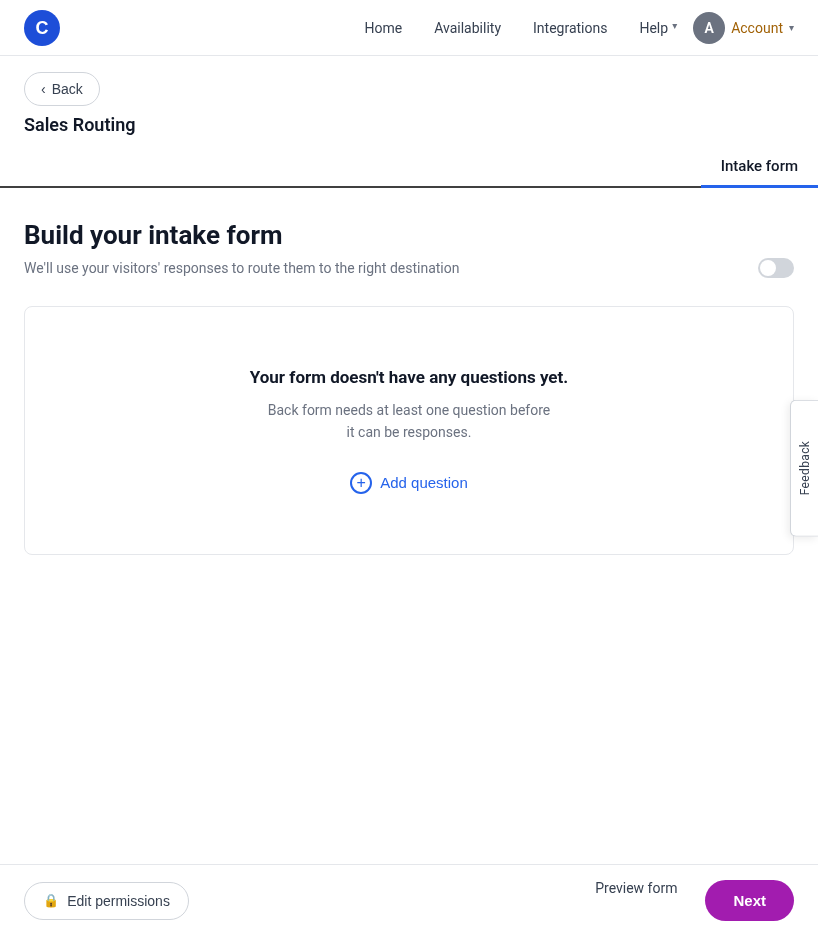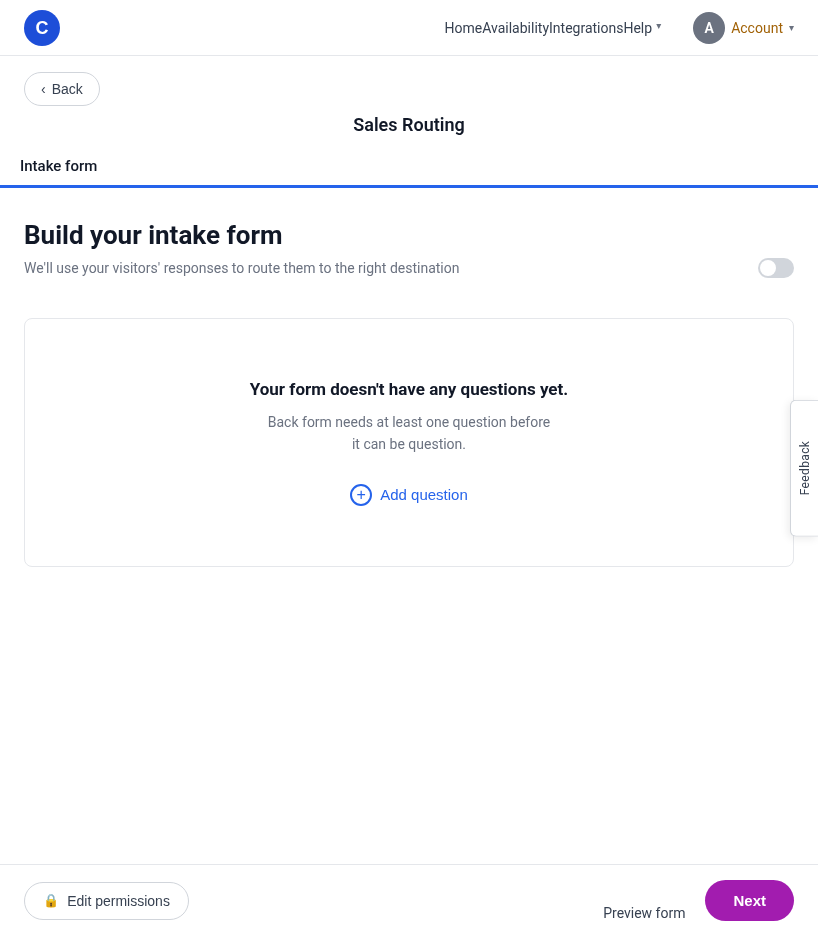--- a/index.html
+++ b/index.html
@@ -21,21 +21,22 @@
       border-bottom: 1px solid #e5e7eb;
     }
     .nav-logo {
       width: 36px;
       height: 36px;
       margin-right: auto;
     }
     .nav-links {
       display: flex;
       align-items: center;
-      margin-right: 32px;
+      gap: 32px;
+      margin-right: 16px;
     }
     .nav-link {
       font-size: 14px;
       color: #374151;
       text-decoration: none;
       cursor: pointer;
     }
     .nav-link-help {
       display: flex;
       align-items: flex-start;
@@ -80,37 +81,37 @@
       border: 1px solid #d1d5db;
       border-radius: 20px;
       background: #fff;
       font-size: 14px;
       color: #374151;
       cursor: pointer;
     }
 
     
     .page-title-section {
-      text-align: center;
+      text-align: left;
       padding: 0 0 0 0;
       margin-top: -8px;
+      margin-left: 24px;
     }
     .page-title {
       font-size: 18px;
       font-weight: 600;
       color: #111827;
     }
 
     
     .tabs-section {
       display: flex;
       justify-content: flex-end;
       margin-top: 12px;
-      border-bottom: 2px solid #0369a1;
-      flex-direction: column;
+      border-bottom: 2px solid #404040;
     }
     .tab {
       padding: 10px 20px;
       font-size: 15px;
       color: #6b7280;
       cursor: pointer;
       border-bottom: 3px solid transparent;
       margin-bottom: -2px;
     }
     .tab.active {
@@ -164,21 +165,21 @@
       height: 16px;
       border-radius: 50%;
       background: #fff;
       top: 2px;
       left: 2px;
       transition: left 0.2s;
     }
 
     
     .form-card {
-      margin-top: 40px;
+      margin-top: 28px;
       border: 1px solid #e5e7eb;
       border-radius: 8px;
       padding: 60px 24px;
       text-align: center;
     }
     .form-card-title {
       font-size: 17px;
       font-weight: 700;
       color: #111827;
       margin-bottom: 12px;
@@ -237,22 +238,22 @@
       background: #fff;
       font-size: 14px;
       color: #374151;
       cursor: pointer;
     }
     .lock-icon {
       font-size: 13px;
     }
     .bottom-right {
       display: flex;
-      align-items: flex-end;
-      gap: 20px;
+      align-items: flex-start;
+      gap: 28px;
     }
     .preview-form-link {
       font-size: 14px;
       color: #374151;
       cursor: pointer;
     }
     .next-btn {
       padding: 12px 28px;
       background: #a21caf;
       color: #fff;
@@ -347,21 +348,21 @@
     <span class="form-subheading">We'll use your visitors' responses to route them to the right destination</span>
     <label class="toggle-label">
       <div class="toggle-switch"></div>
     </label>
   </div>
 
   <div class="form-card">
     <div class="form-card-title">Your form doesn't have any questions yet.</div>
     <div class="form-card-desc">
       <span>Back form needs at least one question before</span><br>
-      <span>it can be question.</span>
+      <span>it can be responses.</span>
     </div>
     <button class="add-question-btn">
       <div class="add-question-icon">+</div>
       <span>Add question</span>
     </button>
   </div>
 </div>
 
 <div class="feedback-sidebar">
   <span class="feedback-text">Feedback</span>

